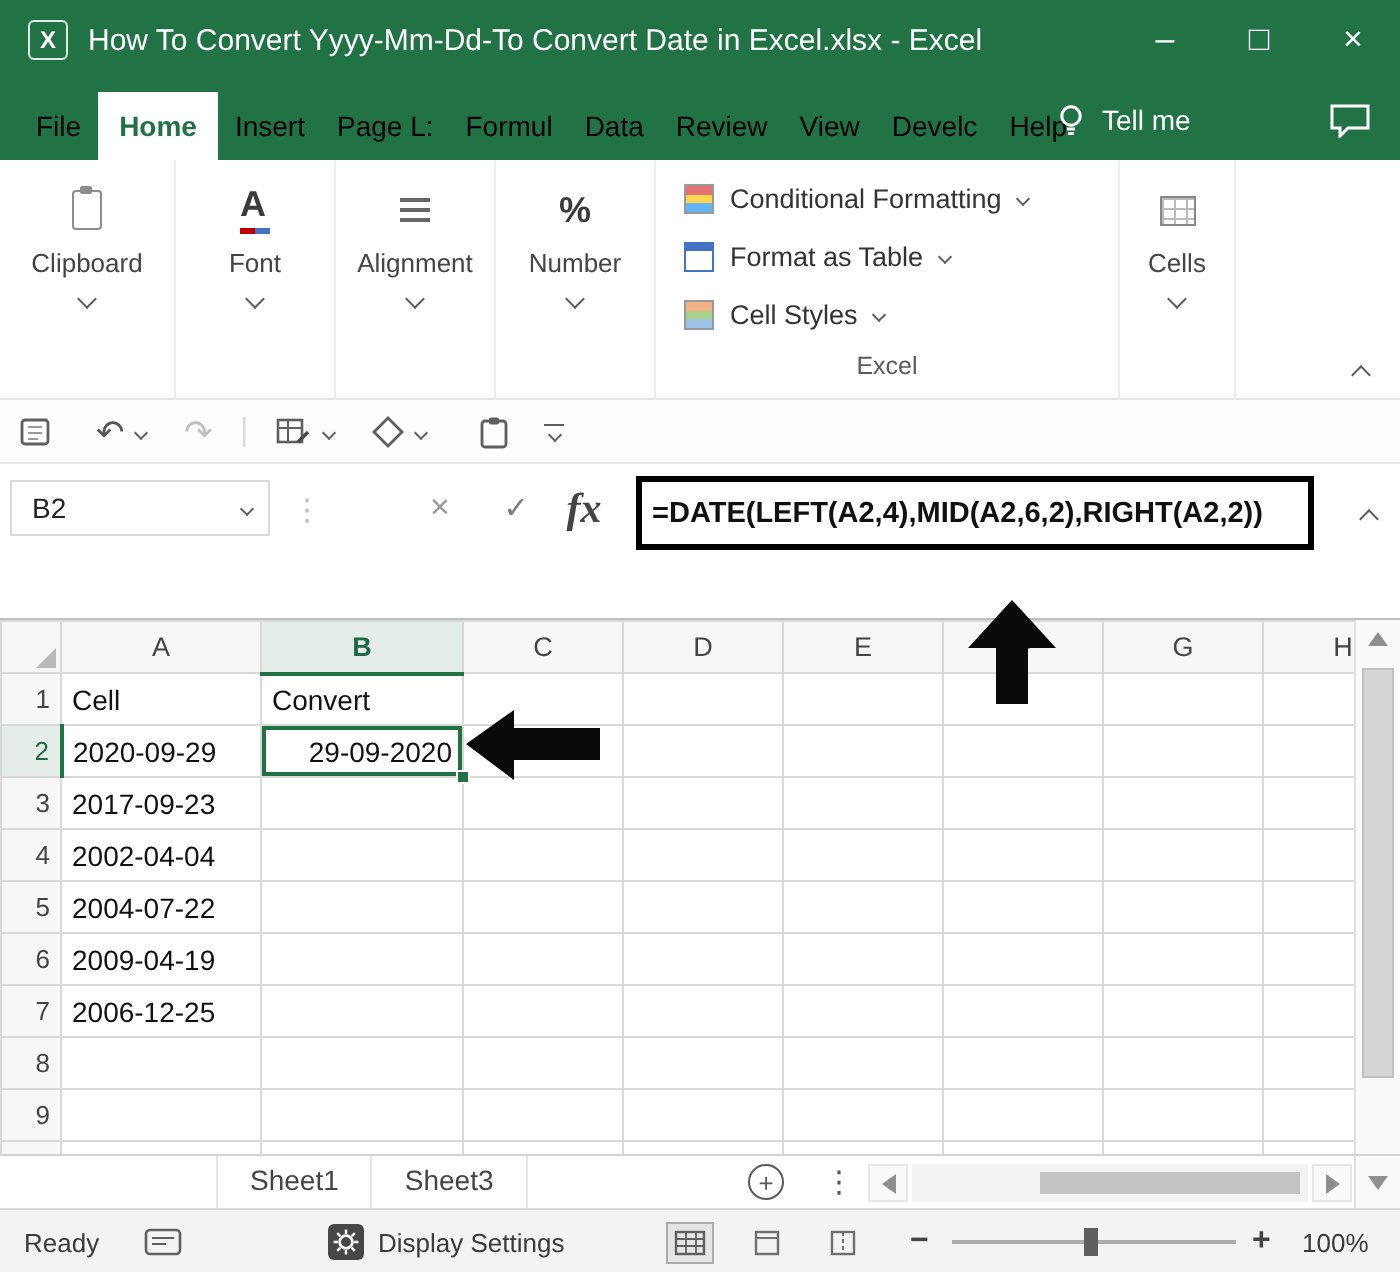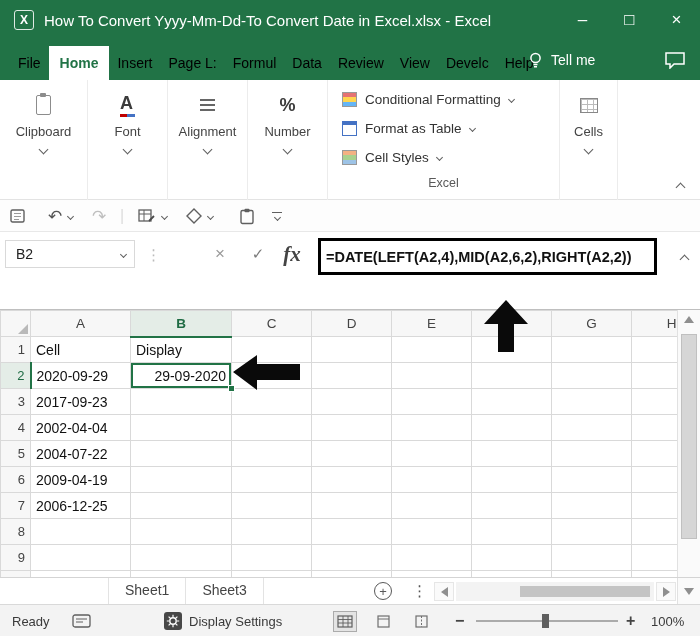--- a/index.html
+++ b/index.html
@@ -334,21 +334,21 @@
               <th class="ch">C</th>
               <th class="ch">D</th>
               <th class="ch">E</th>
               <th class="ch">F</th>
               <th class="ch">G</th>
               <th class="ch">H</th>
             </tr>
             <tr class="gr">
               <th class="rh">1</th>
               <td class="">Cell</td>
-              <td class="">Display</td>
+              <td class="">Convert</td>
               <td class=""></td>
               <td class=""></td>
               <td class=""></td>
               <td class=""></td>
               <td class=""></td>
               <td class=""></td>
             </tr>
             <tr class="gr">
               <th class="rh hl">2</th>
               <td class="">2020-09-29</td>

